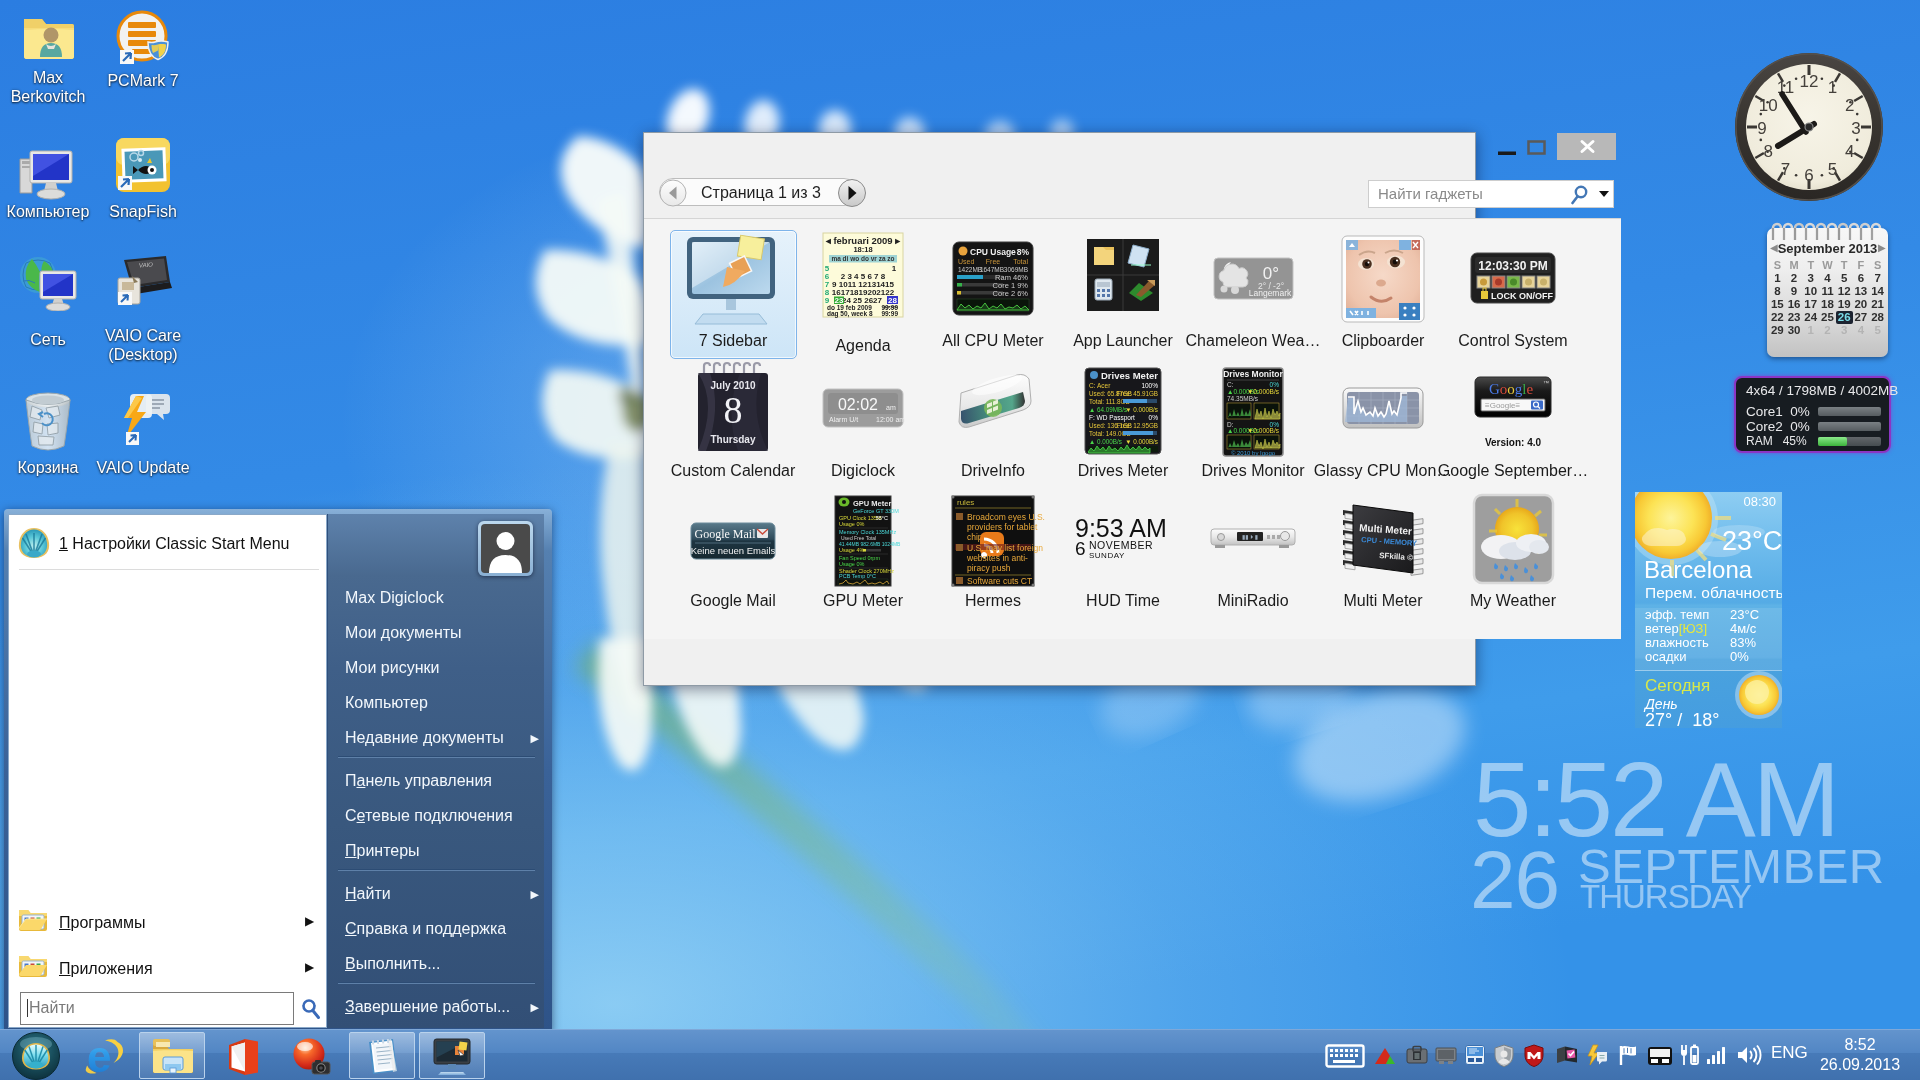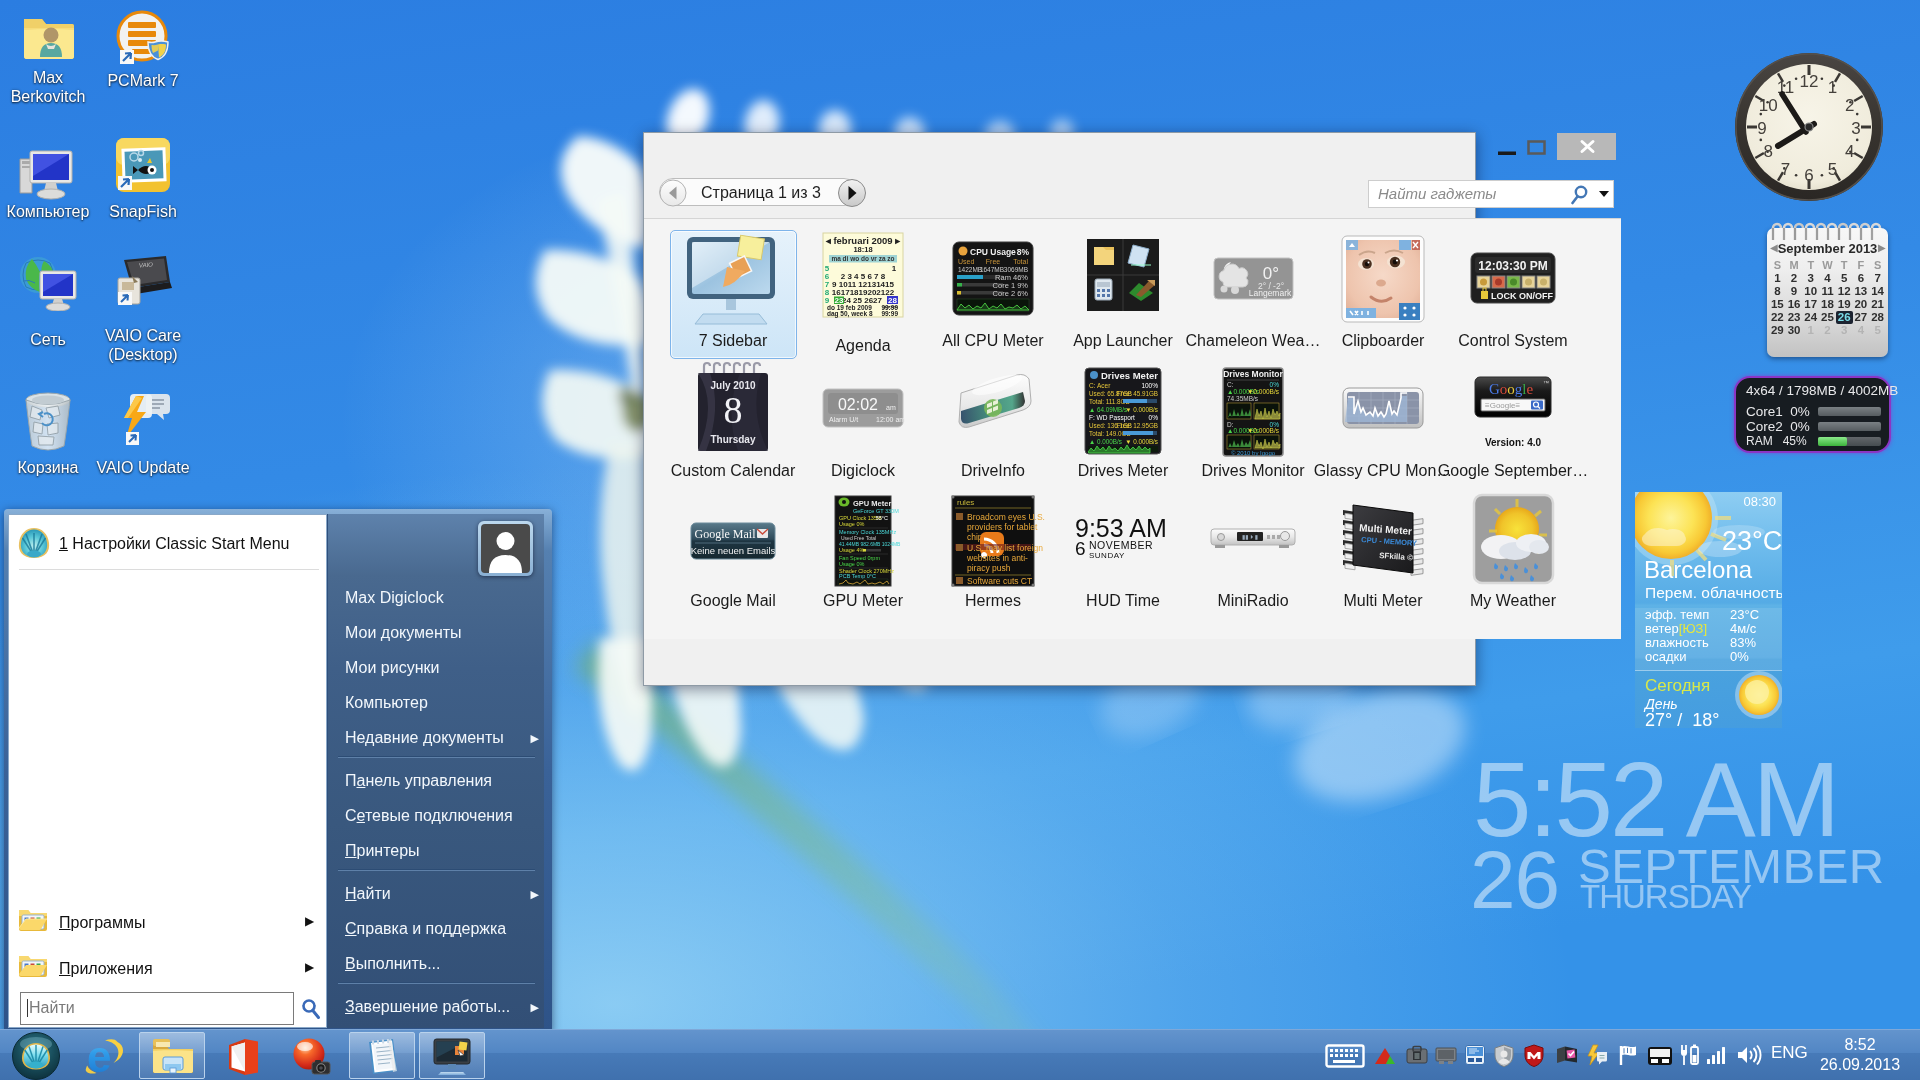--- a/index.html
+++ b/index.html
@@ -237,21 +237,21 @@
       </linearGradient>
     </defs>
     <circle cx="17" cy="16" r="13" fill="url(#navbtn)" stroke="#b4b4b4"></circle>
     <path d="M20.5,9.5 L13,16 L20.5,22.5 Z" fill="#9a9a9a"></path>
     <circle cx="196" cy="16" r="13.5" fill="url(#navbtn2)" stroke="#8a8a8a"></circle>
     <path d="M192.5,9 L200.5,16 L192.5,23 Z" fill="#111111"></path>
   </svg>
   <div class="abs" style="left:57px;top:51px;width:120px;text-align:center;font-size:16px;color:#1f1f1f;">Страница 1 из 3</div>
 
   <div class="abs" style="left:724px;top:47px;width:246px;height:28px;background:#fff;border:1px solid #cdcdcd;box-sizing:border-box;">
-    <div class="abs" style="left:9px;top:4px;font-size:15px;font-style:italic;color:#8a8a8a;">Найти гаджеты</div>
+    <div class="abs" style="left:9px;top:4px;font-size:15px;color:#8a8a8a;">Найти гаджеты</div>
     <svg class="abs" style="left:202px;top:3px;" width="42" height="22" viewBox="0 0 42 22">
       <circle cx="10" cy="8" r="5.2" fill="none" stroke="#4377b5" stroke-width="2.4"></circle>
       <line x1="6.5" y1="12.5" x2="1.5" y2="19" stroke="#4377b5" stroke-width="2.6" stroke-linecap="round"></line>
       <path d="M28,7 L38,7 L33,13 Z" fill="#111"></path>
     </svg>
   </div>
 
   <div class="abs" style="left:0;top:85px;width:977px;height:1px;background:#d5d5d5;"></div>
 
   <div class="abs" style="left:0;top:86px;width:977px;height:420px;background:#f4f4f4;"></div>
@@ -919,21 +919,21 @@
           <td>30</td>
           <td class="nm">1</td>
           <td class="nm">2</td>
           <td class="nm">3</td>
           <td class="nm">4</td>
           <td class="nm">5</td>
         </tr>
   </tbody>
     </table>
 
-  <div class="abs" style="left:1734px;top:376px;width:157px;height:77px;background:#171c21;border:2px solid #8b35c4;border-radius:16px;box-sizing:border-box;box-shadow:0 0 4px rgba(160,40,200,.6);">
+  <div class="abs" style="left:1734px;top:376px;width:157px;height:77px;background:#171c21;border:2px solid #8b35c4;border-radius:8px;box-sizing:border-box;box-shadow:0 0 4px rgba(160,40,200,.6);">
     <div class="abs" style="left:10px;top:5px;font-size:13.5px;color:#e8e8ea;white-space:nowrap;">4x64 / 1798MB / 4002MB</div>
     <div class="abs" style="left:10px;top:26px;font-size:13.5px;color:#e8e8ea;">Core1&nbsp;&nbsp;0%</div>
     <div class="abs" style="left:10px;top:41px;font-size:13.5px;color:#e8e8ea;">Core2&nbsp;&nbsp;0%</div>
     <div class="abs" style="left:10px;top:56px;font-size:12px;color:#e8e8ea;">RAM&nbsp;&nbsp;&nbsp;45%</div>
     <div class="abs" style="left:82px;top:29px;width:63px;height:9px;background:linear-gradient(180deg,#7a8084,#565c60);border-radius:2px;"></div>
     <div class="abs" style="left:82px;top:44px;width:63px;height:9px;background:linear-gradient(180deg,#7a8084,#565c60);border-radius:2px;"></div>
     <div class="abs" style="left:82px;top:59px;width:63px;height:9px;background:linear-gradient(180deg,#62666a,#464c50);border-radius:2px;"></div>
     <div class="abs" style="left:82px;top:59px;width:29px;height:9px;background:linear-gradient(180deg,#8ae88a,#3cb43c);border-radius:2px;"></div>
   </div>
 

